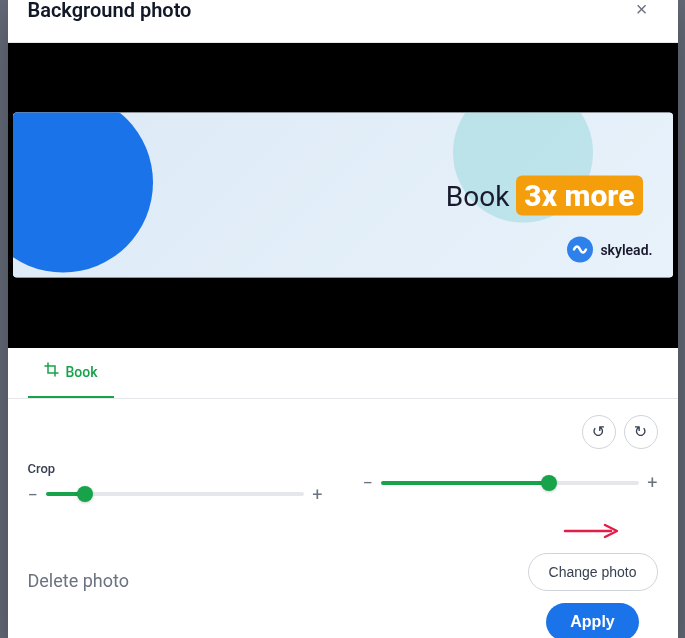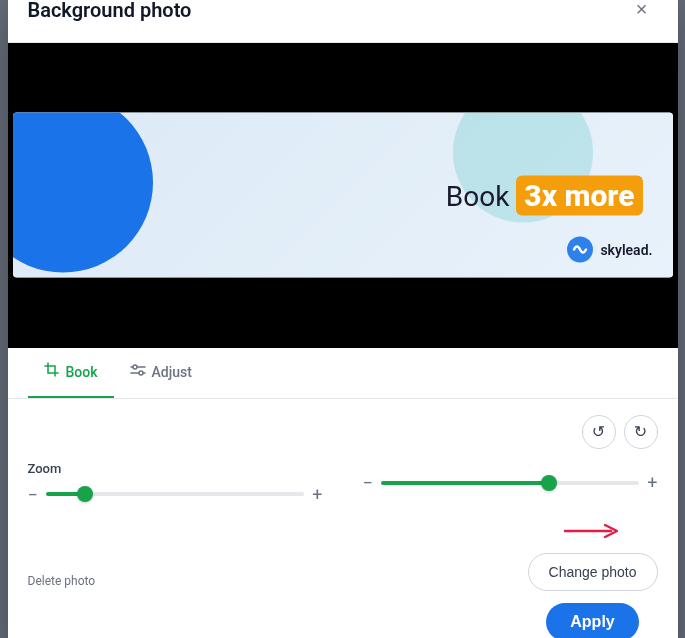--- a/index.html
+++ b/index.html
@@ -275,21 +275,21 @@
 
     
     .footer {
       display: flex;
       align-items: center;
       justify-content: space-between;
       padding: 16px 20px 20px;
     }
 
     .delete-link {
-      font-size: 12px;
+      font-size: 18px;
       color: #6b7280;
       cursor: pointer;
       text-decoration: none;
     }
 
     .footer-right {
       display: flex;
       align-items: center;
       gap: 12px;
       flex-direction: column;
@@ -365,47 +365,36 @@
   <div class="tabs-area">
     <div class="tab active">
       <span class="tab-icon">
         <svg width="16" height="16" viewBox="0 0 16 16" fill="none">
           <path d="M4 1v10h10" stroke="#16a34a" stroke-width="1.5" stroke-linecap="round"></path>
           <path d="M1 4h10v10" stroke="#16a34a" stroke-width="1.5" stroke-linecap="round"></path>
         </svg>
       </span>
       <span>Book</span>
     </div>
-    <div class="tab">
-      <span class="tab-icon">
-        <svg width="16" height="16" viewBox="0 0 16 16" fill="none">
-          <line x1="1" y1="5" x2="15" y2="5" stroke="#6b7280" stroke-width="1.5" stroke-linecap="round"></line>
-          <line x1="1" y1="11" x2="15" y2="11" stroke="#6b7280" stroke-width="1.5" stroke-linecap="round"></line>
-          <circle cx="5" cy="5" r="2" fill="#fff" stroke="#6b7280" stroke-width="1.5"></circle>
-          <circle cx="11" cy="11" r="2" fill="#fff" stroke="#6b7280" stroke-width="1.5"></circle>
-        </svg>
-      </span>
-      <span>Adjust</span>
-    </div>
   </div>
 
   <div class="controls-area">
     <div class="rotate-row">
       <button class="rotate-btn">
         <span>↺</span>
       </button>
       <button class="rotate-btn">
         <span>↻</span>
       </button>
     </div>
 
     <div class="sliders-row">
 
       <div class="slider-group">
-        <span class="slider-label">Zoom</span>
+        <span class="slider-label">Crop</span>
         <div class="slider-with-controls">
           <span class="slider-minus">−</span>
           <div class="slider-track zoom-track">
             <div class="slider-thumb"></div>
           </div>
           <span class="slider-plus">+</span>
         </div>
       </div>
 
       <div class="slider-group">

